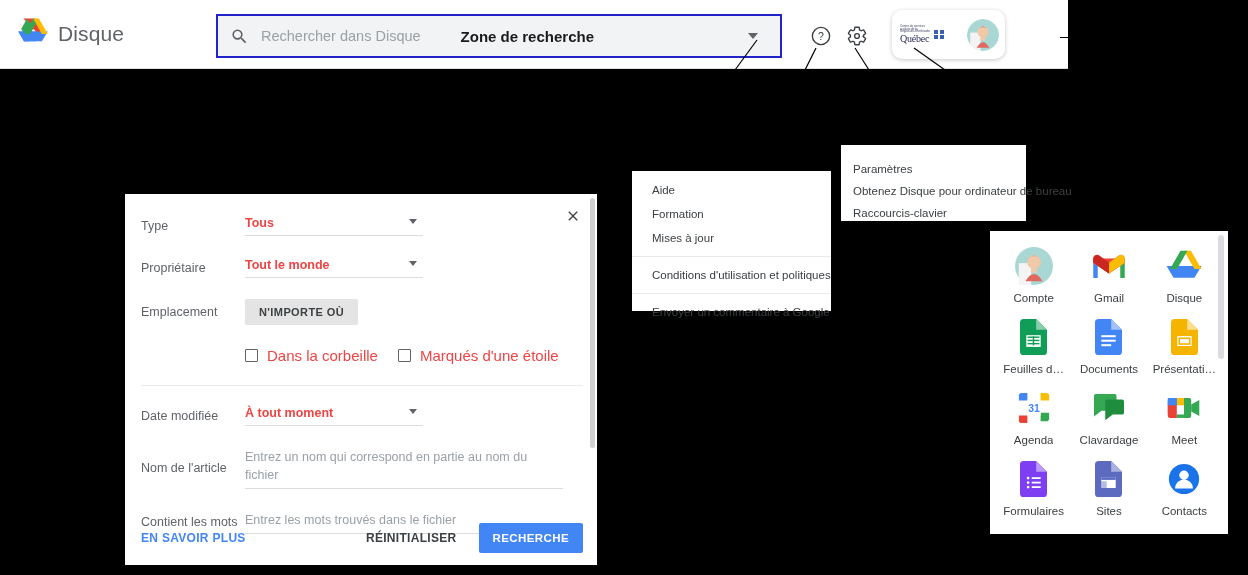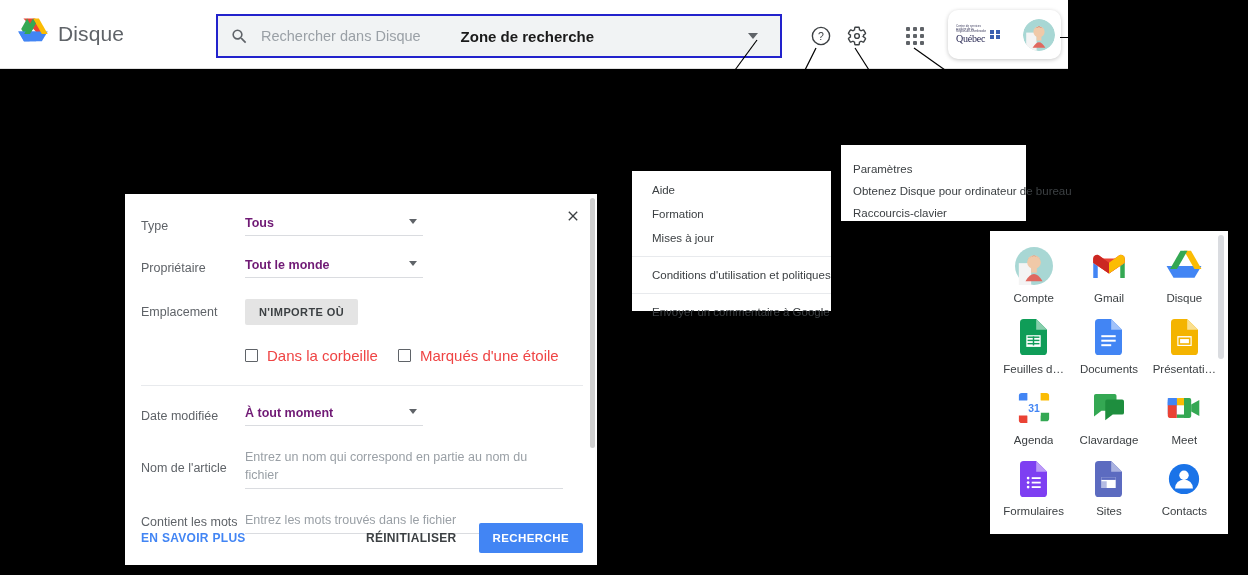--- a/index.html
+++ b/index.html
@@ -100,21 +100,21 @@
   #apps-grid-icon i {
     display: block;
     width: 4px; height: 4px;
     background: #5f6368;
     border-radius: 1px;
   }
 
   
   #account-chip {
     position: absolute;
-    left: 948px; top: 10px;
+    left: 892px; top: 10px;
     width: 113px; height: 49px;
     background: #ffffff;
     border-radius: 10px;
     box-shadow: 0 1px 4px rgba(0,0,0,.22);
     display: flex;
     align-items: center;
     box-sizing: border-box;
     padding: 0 6px;
   }
   #quebec-logo {
@@ -207,21 +207,21 @@
     width: 178px;
     border-bottom: 1px solid #dadce0;
     padding-bottom: 5px;
     display: flex;
     align-items: center;
     position: relative;
     cursor: pointer;
   }
   .filter-select .sel-val {
     font-size: 12.5px;
-    color: #701a75;
+    color: #ef4444;
     font-weight: bold;
   }
   .filter-select .sel-caret {
     position: absolute;
     right: 6px; top: 3px;
     width: 0; height: 0;
     border-left: 4px solid transparent;
     border-right: 4px solid transparent;
     border-top: 5px solid #5f6368;
   }

